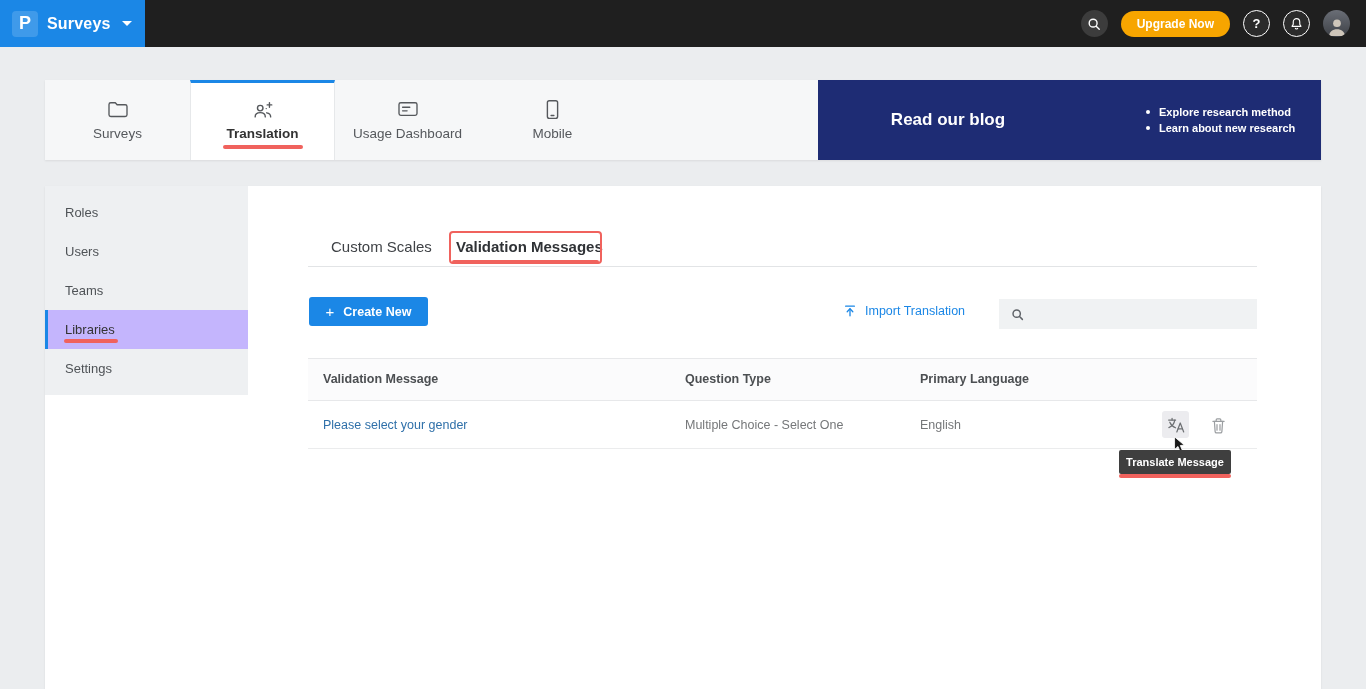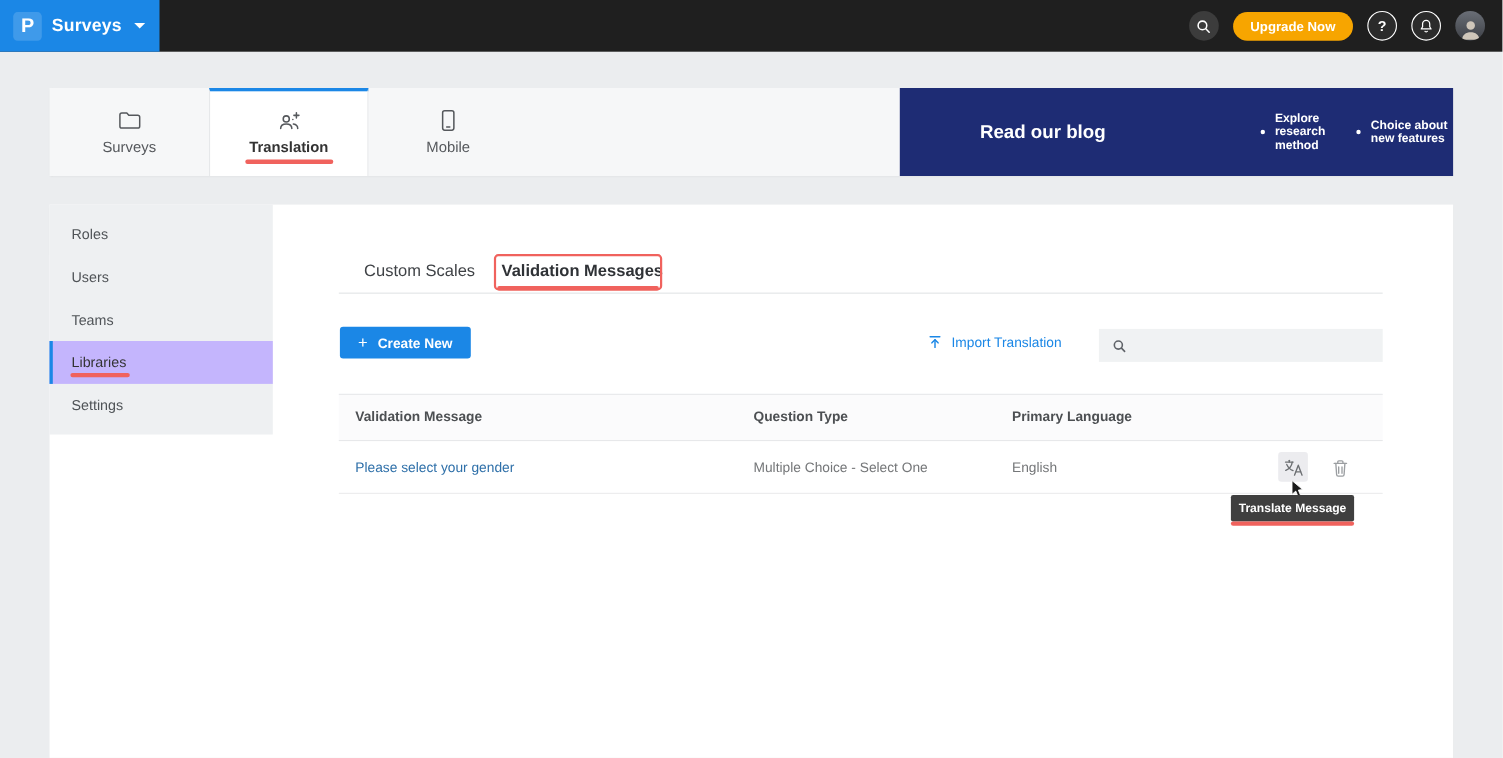--- a/index.html
+++ b/index.html
@@ -45,21 +45,21 @@
                   border-left:1px solid #e6e8ea;border-right:1px solid #e6e8ea;}
   .nav-tab.active .tab-icon{margin-top:14px;}
   .nav-tab.active .tab-label{color:#333;font-weight:600;}
   .red-bar{position:absolute;background:var(--red);border-radius:2px;height:4px;}
   .org-underline{bottom:11px;left:50%;transform:translateX(-50%);width:80px;}
 
   .blog-panel{position:absolute;right:0;top:0;width:503px;height:80px;background:var(--navy);cursor:pointer;}
   .blog-title{position:absolute;left:0;top:0;width:260px;height:100%;display:flex;align-items:center;
               justify-content:center;color:#fff;font-size:17px;font-weight:600;}
   .blog-bullets{position:absolute;left:328px;top:50%;transform:translateY(-50%);display:flex;
-                flex-direction:row;gap:4px;}
+                flex-direction:column;gap:4px;}
   .blog-bullet{display:flex;align-items:center;gap:9px;color:#fff;font-size:11px;font-weight:600;}
   .dot{width:4px;height:4px;border-radius:50%;background:#fff;flex:0 0 auto;}
 
   
   .main-card{position:absolute;left:45px;top:186px;width:1276px;height:503px;background:#fff;
              box-shadow:0 1px 2px rgba(0,0,0,.08);}
   .side-menu{position:absolute;left:0;top:0;width:203px;background:#eef0f2;padding:7px 0;}
   .side-item{position:relative;height:39px;line-height:39px;padding-left:20px;font-size:13px;
              color:#4f5357;cursor:pointer;}
   .side-item.active{background:#c4b5fd;border-left:3px solid var(--blue);padding-left:17px;color:#333;font-weight:500;}
@@ -161,39 +161,48 @@
               <path d="M16.5 9 a3 3 0 0 0 0 -0.01"></path>
               <path d="M17 13.6 c2.6 0.4 4.3 1.9 4.3 4.4"></path>
               <path d="M20 2.5 v5 M17.5 5 h5"></path>
             </svg>
         </span>
         <span class="tab-label">Translation</span>
         <span class="red-bar org-underline"></span>
       </div>
       <div class="nav-tab">
         <span class="tab-icon">
+          <svg width="22" height="18" viewBox="0 0 24 20" fill="none" stroke="currentColor" stroke-width="1.5" stroke-linecap="round" stroke-linejoin="round">
+              <rect x="2" y="3" width="20" height="14" rx="2"></rect>
+              <path d="M6 8 h8 M6 12 h5"></path>
+            </svg>
+        </span>
+        <span class="tab-label">Usage Dashboard</span>
+      </div>
+      <div class="nav-tab">
+        <span class="tab-icon">
           <svg width="13" height="21" viewBox="0 0 14 22" fill="none" stroke="currentColor" stroke-width="1.5" stroke-linecap="round">
               <rect x="1.5" y="1.5" width="11" height="19" rx="2"></rect>
               <path d="M5.5 17.5 h3"></path>
             </svg>
         </span>
         <span class="tab-label">Mobile</span>
       </div>
     </div>
 
     <div class="blog-panel">
       <div class="blog-title">Read our blog</div>
       <div class="blog-bullets">
         <div class="blog-bullet">
           <span class="dot"></span>
           <span>Explore research method</span>
         </div>
         <div class="blog-bullet">
           <span class="dot"></span>
-          <span>Choice about new features</span>
+          <span>Learn about new research</span>
         </div>
       </div>
     </div>
   </section>
 
   <section class="main-card">
 
     <nav class="side-menu">
       <div class="side-item">
         <span>Roles</span>

